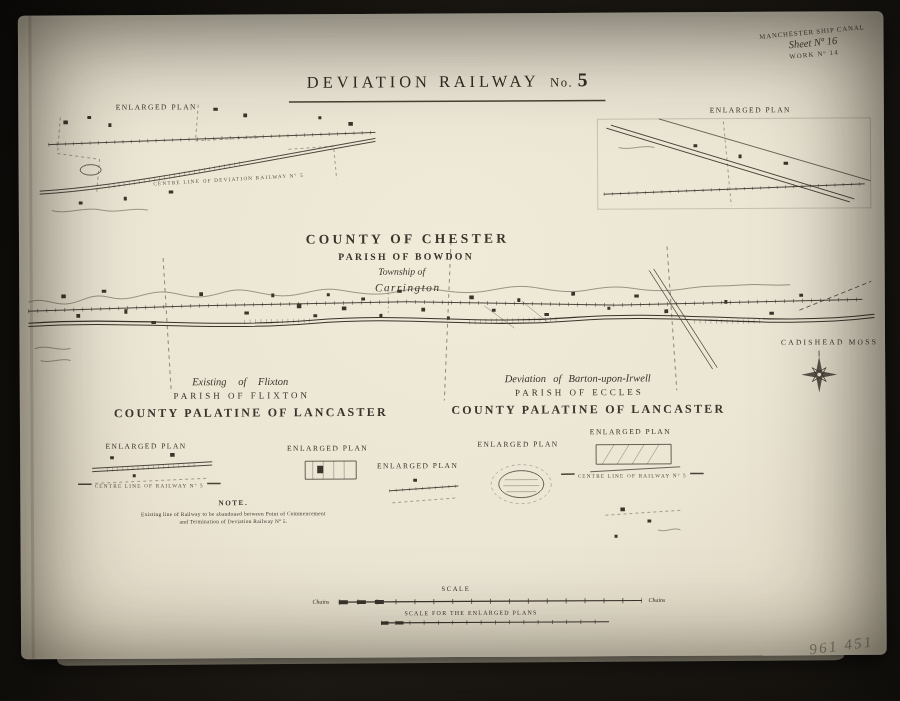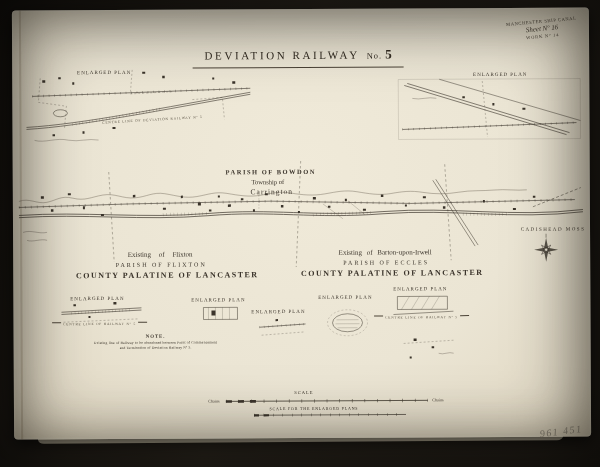--- a/index.html
+++ b/index.html
@@ -14,21 +14,21 @@
   .paper{position:absolute;left:13px;top:9px;width:577px;height:429px;z-index:1;
          transform:rotate(-.3deg);border-radius:4px;
          background:radial-gradient(ellipse at 50% 38%,#f0ead9 0%,#ebe5d4 55%,#e3dbc7 85%,#d9d0ba 100%);
          box-shadow:0 5px 16px rgba(0,0,0,.65), inset 0 0 46px rgba(94,78,50,.28), inset 0 0 3px rgba(255,255,248,.5);}
   .paper::before{content:"";position:absolute;left:7px;top:0;width:2px;height:100%;
          background:rgba(104,88,60,.22);}
   svg.art{position:absolute;inset:0;width:100%;height:100%;}
   .lbl{position:absolute;white-space:nowrap;transform:translateX(-50%);
        color:#3b342b;line-height:1;font-family:"Liberation Serif","DejaVu Serif",serif;}
   .faded{color:#5a5244;}
-  .it{}
+  .it{font-style:italic}
   .w7{font-weight:700}
   .f35{font-size:3.5px}.f4{font-size:4px}.f45{font-size:4.5px}.f5{font-size:5px}
   .f6{font-size:6px}.f65{font-size:6.5px}.f7{font-size:7px}.f75{font-size:7.5px}
   .f8{font-size:8px}.f9{font-size:9px}
   .ls08{letter-spacing:.8px}.ls1{letter-spacing:1px}.ls15{letter-spacing:1.5px}
   .ls2{letter-spacing:2px}.ls22{letter-spacing:2.2px}
   .ws6{word-spacing:6px}.ws3{word-spacing:3px}
   .title-block{position:absolute;left:286px;top:36px;transform:translateX(-50%);
        white-space:nowrap;color:#332c22;border-bottom:1px solid #4a4236;
        padding:0 12px 4px;}
@@ -168,31 +168,32 @@
     </div>
 
     <div class="title-block">
       <span class="t-main">DEVIATION RAILWAY</span><span class="t-no">No.</span><span class="t-num">5</span>
     </div>
 
     <div class="lbl f5 ls1" style="left:92px;top:60px">ENLARGED PLAN</div>
     <div class="lbl f35 ls08 faded" style="left:140px;top:109px;transform:translateX(-50%) rotate(-3deg)">CENTRE LINE OF DEVIATION RAILWAY Nº 5</div>
     <div class="lbl f5 ls1" style="left:488px;top:64px">ENLARGED PLAN</div>
 
+    <div class="lbl f9 ls22 w7" style="left:259px;top:146px">COUNTY OF CHESTER</div>
     <div class="lbl f65 ls15 w7" style="left:258px;top:160px">PARISH OF BOWDON</div>
     <div class="lbl f65 it" style="left:255px;top:170px">Township of</div>
     <div class="lbl f75 it ls1" style="left:259px;top:179px">Carrington</div>
 
     <div class="lbl f5 ls15" style="left:540px;top:219px">CADISHEAD MOSS</div>
 
     <div class="lbl f7 it ws6" style="left:147px;top:242px">Existing of Flixton</div>
     <div class="lbl f6 ls2" style="left:148px;top:252px">PARISH OF FLIXTON</div>
     <div class="lbl f8 ls15 w7" style="left:154px;top:262px">COUNTY PALATINE OF LANCASTER</div>
 
-    <div class="lbl f7 it ws3" style="left:372px;top:241px">Existing of Barton-upon-Irwell</div>
+    <div class="lbl f7 it ws3" style="left:372px;top:241px">Deviation of Barton-upon-Irwell</div>
     <div class="lbl f6 ls2" style="left:373px;top:251px">PARISH OF ECCLES</div>
     <div class="lbl f8 ls15 w7" style="left:379px;top:261px">COUNTY PALATINE OF LANCASTER</div>
 
     <div class="lbl f5 ls1" style="left:84px;top:286px">ENLARGED PLAN</div>
     <div class="lbl f35 ls08 faded dashline" style="left:86px;top:312px"><span>CENTRE LINE OF RAILWAY Nº 5</span></div>
     <div class="lbl f5 ls1" style="left:205px;top:288px">ENLARGED PLAN</div>
     <div class="lbl f5 ls1" style="left:265px;top:300px">ENLARGED PLAN</div>
     <div class="lbl f5 ls1" style="left:332px;top:286px">ENLARGED PLAN</div>
     <div class="lbl f5 ls1" style="left:407px;top:278px">ENLARGED PLAN</div>
     <div class="lbl f35 ls08 faded dashline" style="left:408px;top:307px"><span>CENTRE LINE OF RAILWAY Nº 5</span></div>

